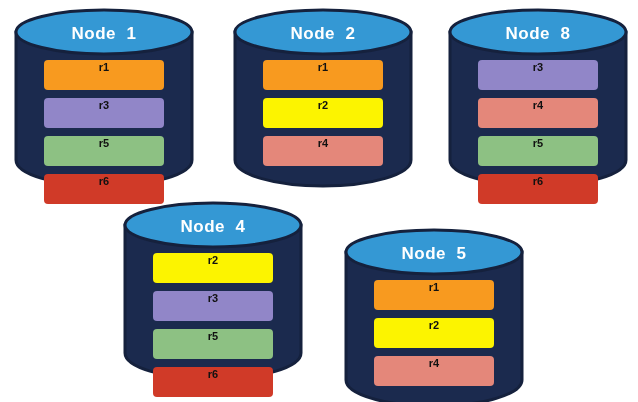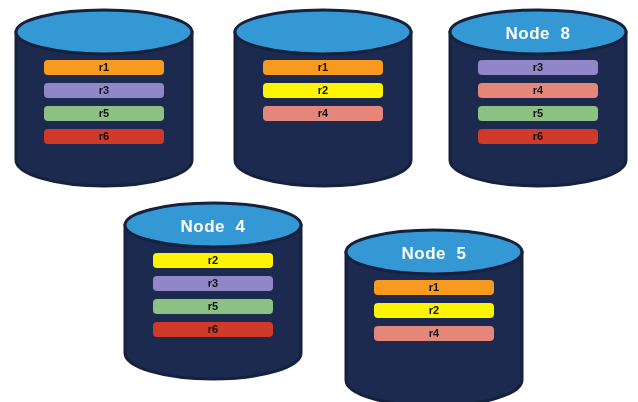--- a/index.html
+++ b/index.html
@@ -46,51 +46,53 @@
     position: absolute;
     left: 31px;
     top: 52px;
     width: 120px;
     z-index: 3;
     display: flex;
     flex-direction: column;
     gap: 8px;
   }
   .bar {
-    height: 15px;
+    height: 30px;
     border-radius: 4px;
     text-align: center;
     font-size: 11px;
     font-weight: bold;
     line-height: 14px;
     color: #111111;
     box-sizing: border-box;
   }
 </style>
 </head>
 <body>
 
 <div id="canvas" style="background: rgb(255, 255, 255);">
     <div class="node" style="left: 13px; top: 8px;">
       <svg class="node-svg" viewBox="0 0 182 180">
         <path d="M3,24 L3,152 A88,26 0 0 0 179,152 L179,24 Z" fill="#1B2A4E" stroke="#15213D" stroke-width="3"></path>
         <ellipse cx="91" cy="24" rx="88" ry="22" fill="#3498D4" stroke="#15213D" stroke-width="3"></ellipse>
       </svg>
+      <div class="node-title" style="color: rgb(255, 255, 255);">Node  1</div>
       <div class="bars">
         <div class="bar" style="background: rgb(248, 154, 31); color: rgb(17, 17, 17);">r1</div>
         <div class="bar" style="background: rgb(145, 134, 200); color: rgb(17, 17, 17);">r3</div>
         <div class="bar" style="background: rgb(141, 193, 131); color: rgb(17, 17, 17);">r5</div>
         <div class="bar" style="background: rgb(208, 58, 40); color: rgb(17, 17, 17);">r6</div>
       </div>
     </div>
     <div class="node" style="left: 232px; top: 8px;">
       <svg class="node-svg" viewBox="0 0 182 180">
         <path d="M3,24 L3,152 A88,26 0 0 0 179,152 L179,24 Z" fill="#1B2A4E" stroke="#15213D" stroke-width="3"></path>
         <ellipse cx="91" cy="24" rx="88" ry="22" fill="#3498D4" stroke="#15213D" stroke-width="3"></ellipse>
       </svg>
+      <div class="node-title" style="color: rgb(255, 255, 255);">Node  2</div>
       <div class="bars">
         <div class="bar" style="background: rgb(248, 154, 31); color: rgb(17, 17, 17);">r1</div>
         <div class="bar" style="background: rgb(252, 244, 0); color: rgb(17, 17, 17);">r2</div>
         <div class="bar" style="background: rgb(228, 135, 122); color: rgb(17, 17, 17);">r4</div>
       </div>
     </div>
     <div class="node" style="left: 447px; top: 8px;">
       <svg class="node-svg" viewBox="0 0 182 180">
         <path d="M3,24 L3,152 A88,26 0 0 0 179,152 L179,24 Z" fill="#1B2A4E" stroke="#15213D" stroke-width="3"></path>
         <ellipse cx="91" cy="24" rx="88" ry="22" fill="#3498D4" stroke="#15213D" stroke-width="3"></ellipse>

